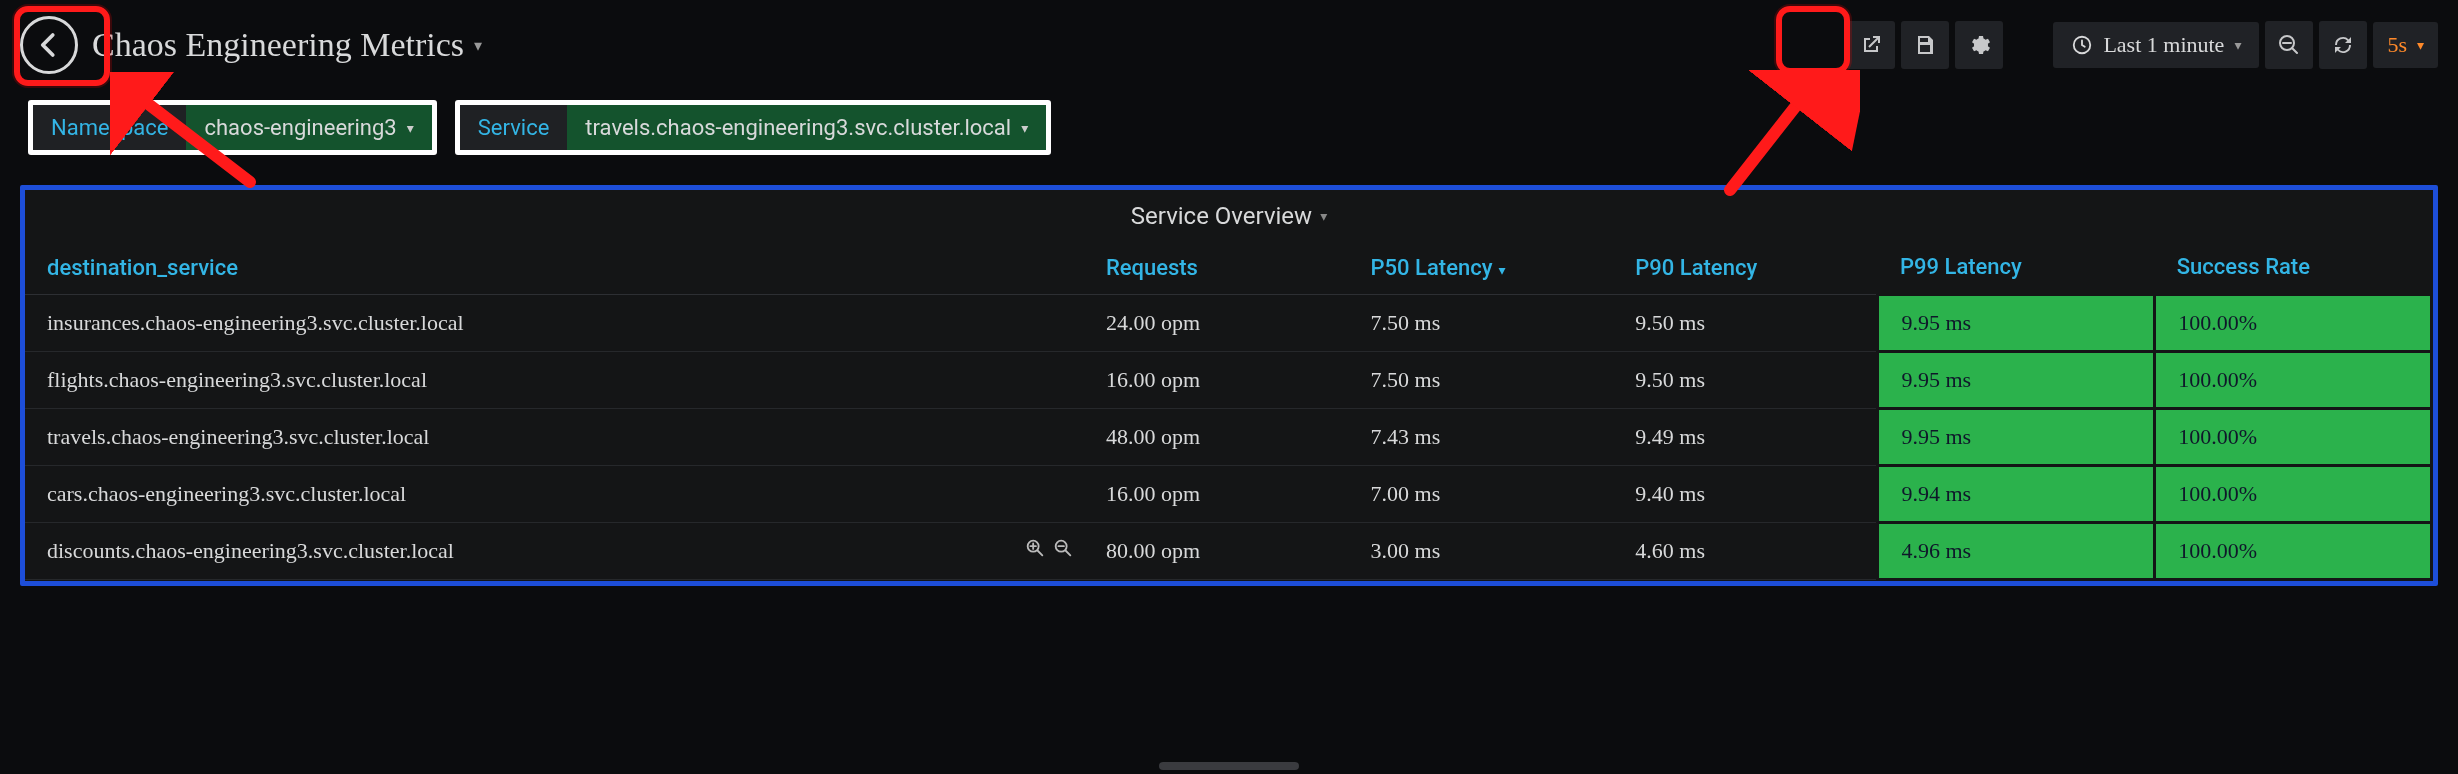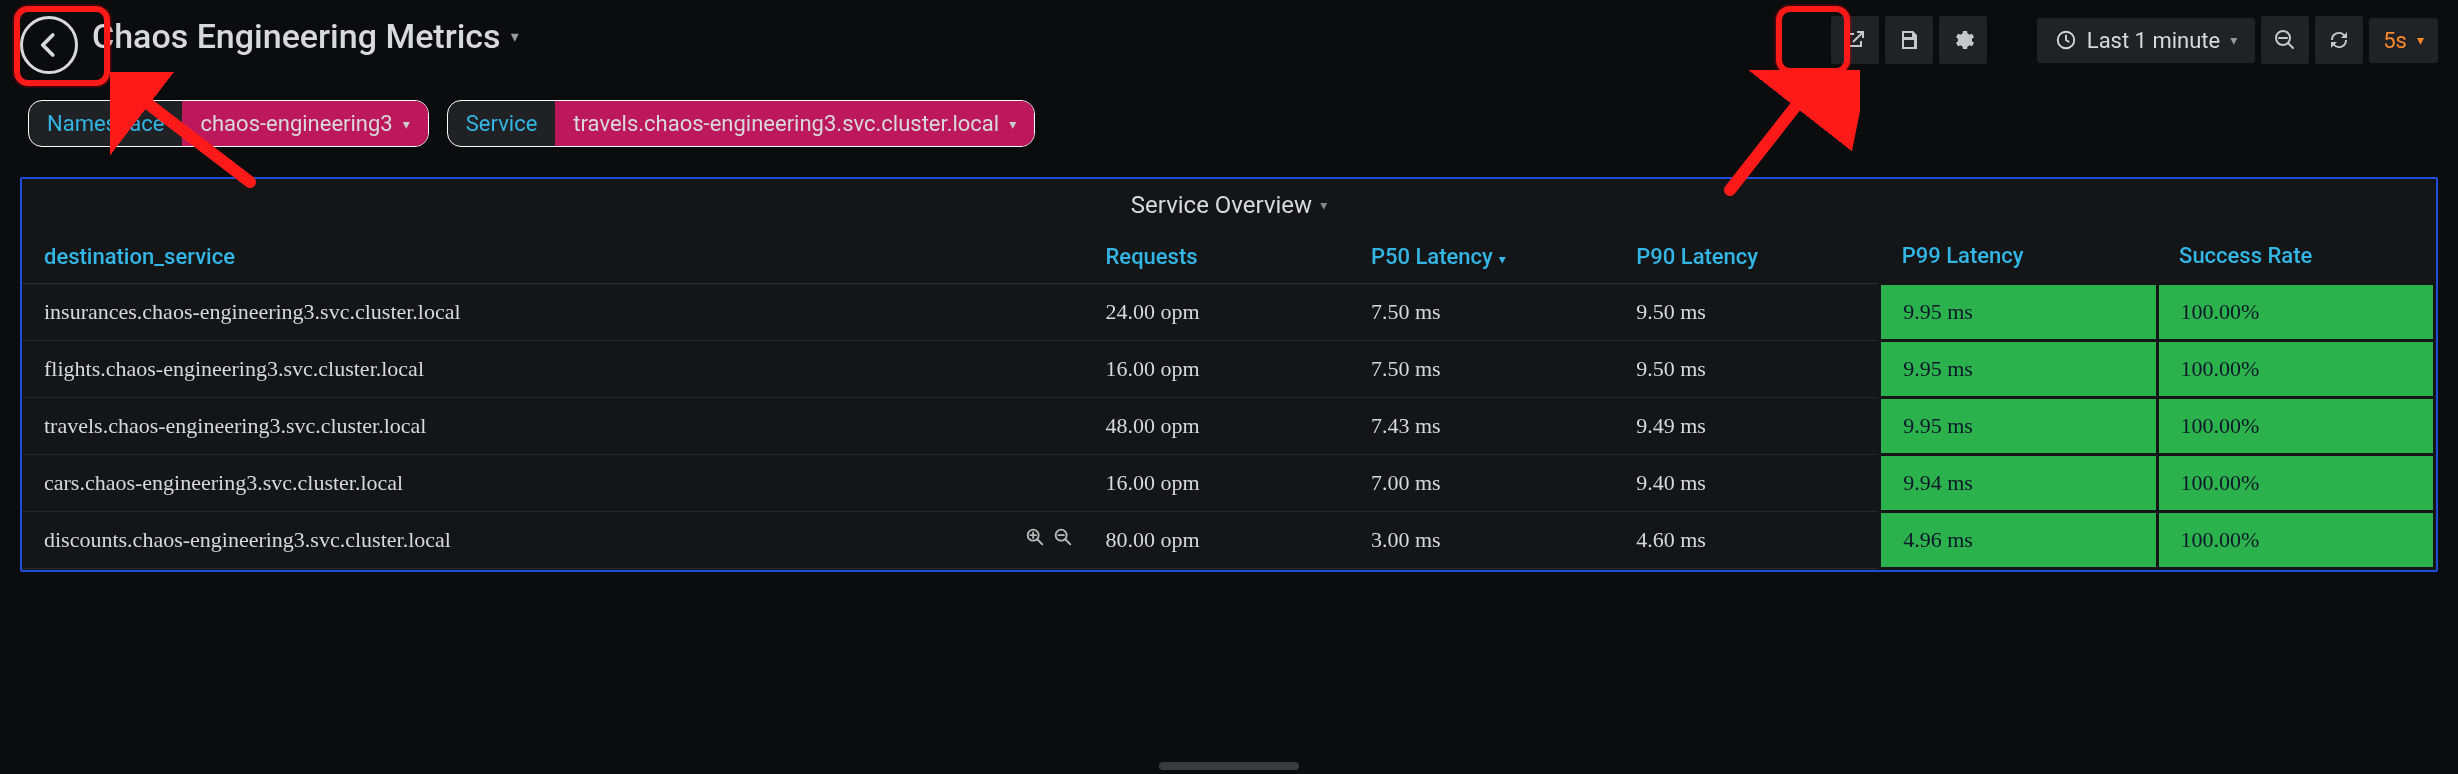--- a/index.html
+++ b/index.html
@@ -10,23 +10,24 @@
     font-size: 21px;
     width: 2458px;
     height: 774px;
     overflow: hidden;
     position: relative;
   }
 
   
   .header {
     display: flex;
-    align-items: flex-start;
+    align-items: center;
     padding: 16px 20px 10px 20px;
     gap: 14px;
+    font-family: Liberation Serif, serif;
   }
   .back-btn {
     width: 58px; height: 58px;
     border: 3px solid #d8d9da;
     border-radius: 50%;
     display: flex; align-items: center; justify-content: center;
     cursor: pointer;
     background: transparent;
     position: relative;
   }
@@ -107,44 +108,44 @@
   
   .var-row {
     display: flex;
     gap: 18px;
     padding: 16px 28px;
   }
   .var-group {
     display: flex;
     align-items: flex-start;
     background: #1f2124;
-    border: 1px solid #ffffff;
-    border-radius: 14px;
+    border: 5px solid #ffffff;
+    border-radius: 3px;
     overflow: hidden;
   }
   .var-label {
     padding: 10px 18px;
     color: #33b5e5;
     font-size: 22px;
   }
   .var-value {
     padding: 10px 18px;
-    background: #be185d;
+    background: #14532d;
     display: flex; align-items: center; gap: 10px;
     cursor: pointer;
     font-size: 22px;
     color: #d8d9da;
   }
   .var-value .caret-down { font-size: 14px; color: #ccc; }
 
   
   .panel {
     margin: 14px 20px 0 20px;
     background: #141516;
-    border: 2px solid #1d4ed8;
+    border: 5px solid #1d4ed8;
     border-radius: 2px;
   }
   .panel-title {
     text-align: center;
     padding: 12px 0 10px 0;
     font-size: 24px;
     color: #d8d9da;
     display: flex; justify-content: center; align-items: center; gap: 8px;
     cursor: pointer;
   }

